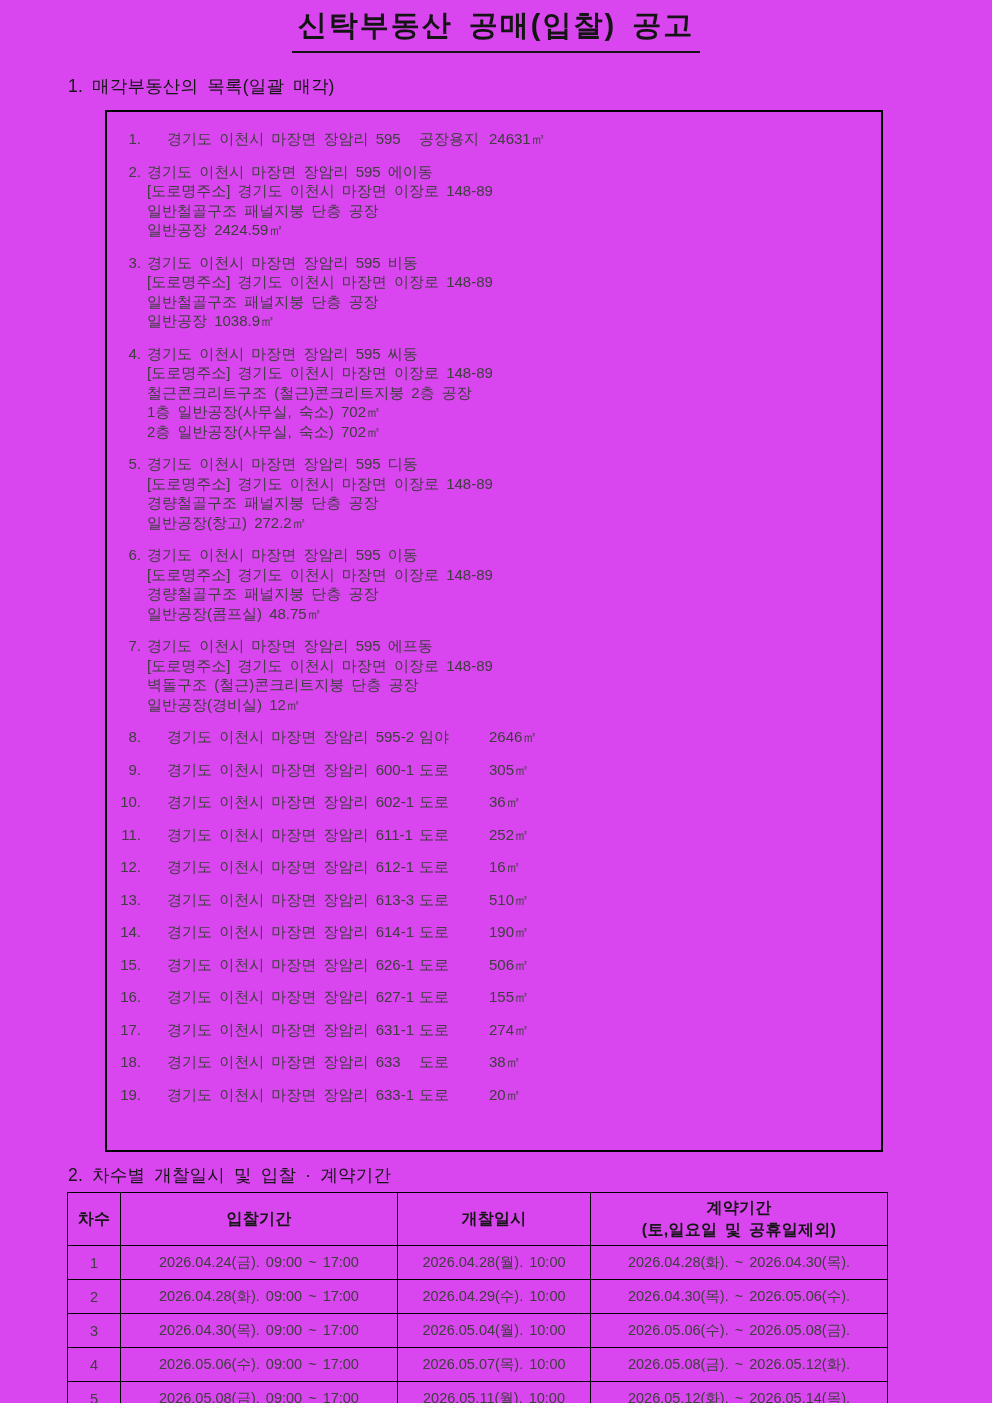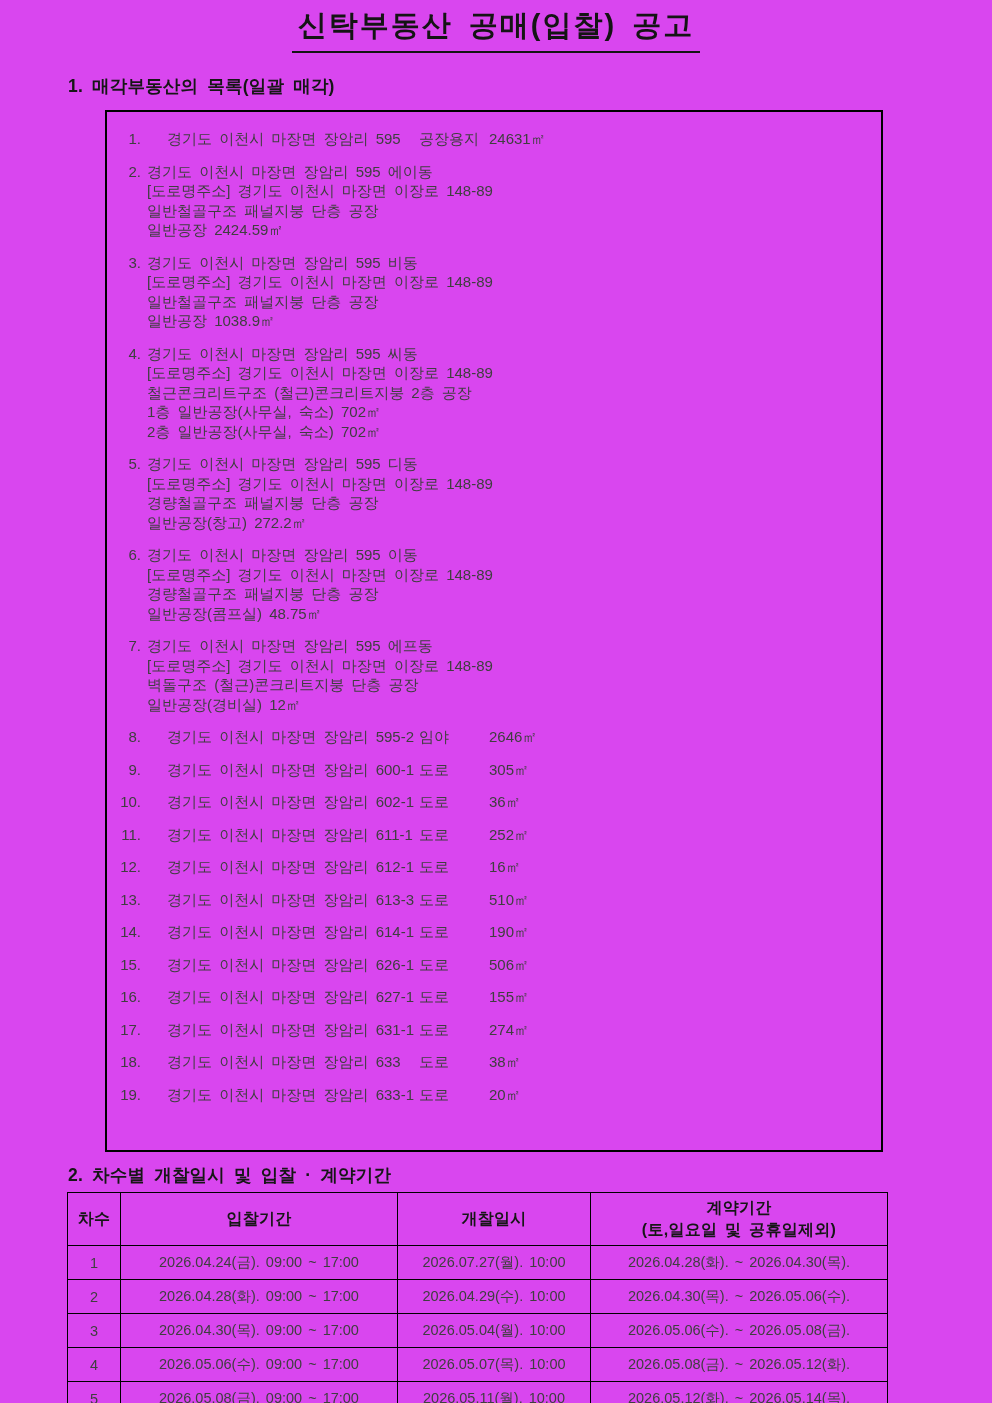--- a/index.html
+++ b/index.html
@@ -10,21 +10,21 @@
   }
   .title {
     position:absolute; top:6px; left:0; right:0; text-align:center;
   }
   .title span {
     display:inline-block; font-size:29px; font-weight:700; color:#141414;
     letter-spacing:2px; border-bottom:2.5px solid #141414; padding:0 6px 5px 6px;
     word-spacing:6px;
   }
   .sec-heading {
-    position:absolute; left:68px; font-size:17.5px; font-weight:700; color:#161616;
+    position:absolute; left:68px; font-size:17.5px; font-weight:400; color:#161616;
     letter-spacing:0.2px; word-spacing:4px;
   }
   .sec1-heading { top:74px; }
   .sec2-heading { top:1163px; }
   .list-box {
     position:absolute; top:110px; left:105px; width:778px; height:1042px;
     border:2px solid #000000; box-sizing:border-box;
     padding:17px 8px 0 10px;
   }
   .item { margin-bottom:13px; font-size:15px; line-height:19.5px; word-spacing:3px; color:#3f3f3f; }
@@ -245,21 +245,21 @@
         <th>
           <div class="th-line">계약기간</div>
           <div class="th-line">(토,일요일 및 공휴일제외)</div>
         </th>
       </tr>
     </thead>
     <tbody>
       <tr>
         <td>1</td>
         <td>2026.04.24(금). 09:00 ~ 17:00</td>
-        <td>2026.07.27(월). 10:00</td>
+        <td>2026.04.28(월). 10:00</td>
         <td>2026.04.28(화). ~ 2026.04.30(목).</td>
       </tr>
       <tr>
         <td>2</td>
         <td>2026.04.28(화). 09:00 ~ 17:00</td>
         <td>2026.04.29(수). 10:00</td>
         <td>2026.04.30(목). ~ 2026.05.06(수).</td>
       </tr>
       <tr>
         <td>3</td>

